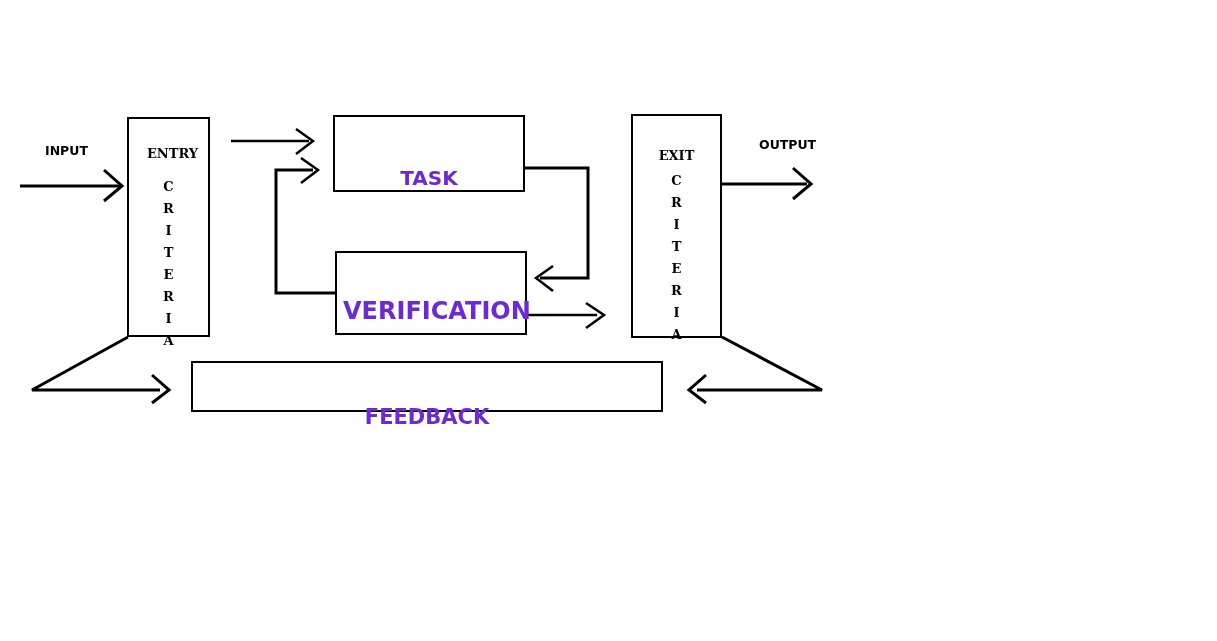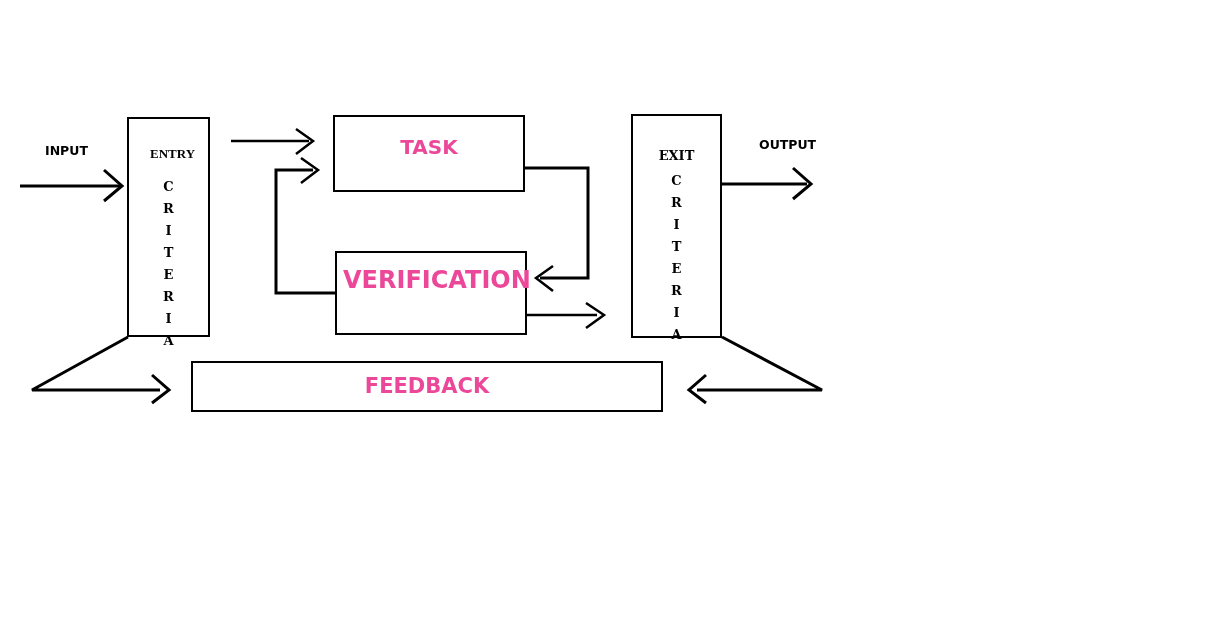--- a/index.html
+++ b/index.html
@@ -27,22 +27,23 @@
   .node-box {
     position: absolute;
     box-sizing: border-box;
     border: 2px solid #000000;
     background: #ffffff;
   }
   .node-label-bold {
     position: absolute;
     font-family: "DejaVu Sans", sans-serif;
     font-weight: bold;
-    color: #ec4899;
+    color: #6d28d9;
     white-space: nowrap;
+    margin-top: 31px;
   }
   .gate-title {
     position: absolute;
     font-family: "DejaVu Serif", serif;
     font-weight: bold;
     font-size: 13px;
     color: #000000;
     white-space: nowrap;
     text-align: center;
   }
@@ -68,21 +69,21 @@
     white-space: nowrap;
   }
   #task-box { left: 333px; top: 115px; width: 192px; height: 77px; }
   #verification-box { left: 335px; top: 251px; width: 192px; height: 84px; }
   #feedback-box { left: 191px; top: 361px; width: 472px; height: 51px; }
   #entry-box { left: 127px; top: 117px; width: 83px; height: 220px; }
   #exit-box { left: 631px; top: 114px; width: 91px; height: 224px; }
   #task-label { left: 333px; top: 135px; width: 192px; text-align: center; font-size: 20px; }
   #verification-label { left: 343px; top: 266px; width: 192px; text-align: left; font-size: 24px; }
   #feedback-label { left: 191px; top: 374px; width: 472px; text-align: center; font-size: 21px; }
-  #entry-title { left: 127px; top: 146px; width: 91px; font-family: Liberation Serif, serif; }
+  #entry-title { left: 127px; top: 146px; width: 91px; }
   #entry-criteria { left: 127px; top: 176px; width: 83px; }
   #exit-title { left: 631px; top: 148px; width: 91px; }
   #exit-criteria { left: 631px; top: 170px; width: 91px; }
   #input-label { left: 45px; top: 143px; }
   #output-label { left: 751px; top: 137px; margin-left: 8px; }
 </style>
 </head>
 <body>
 
 <div id="canvas">

